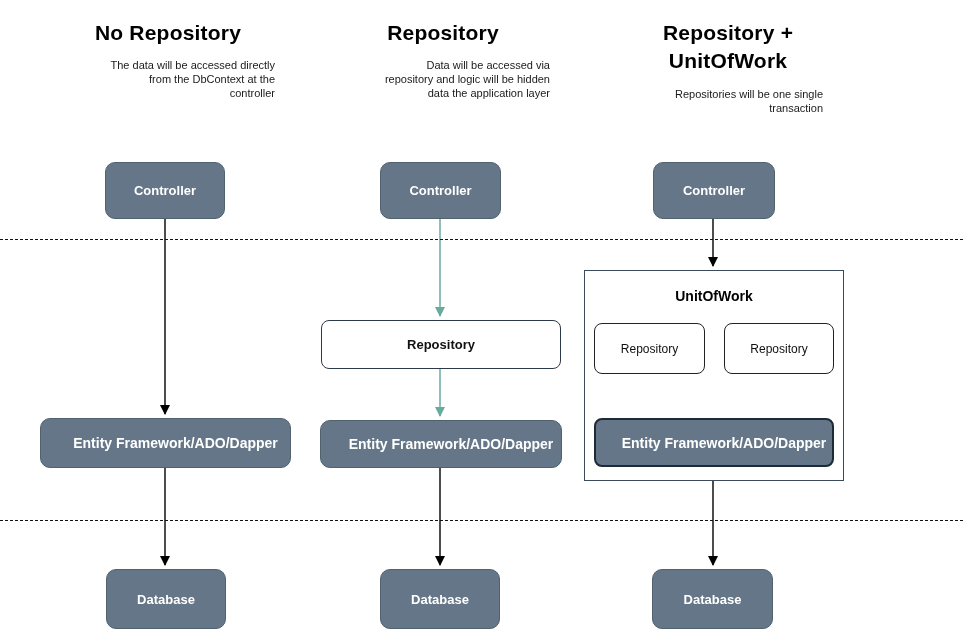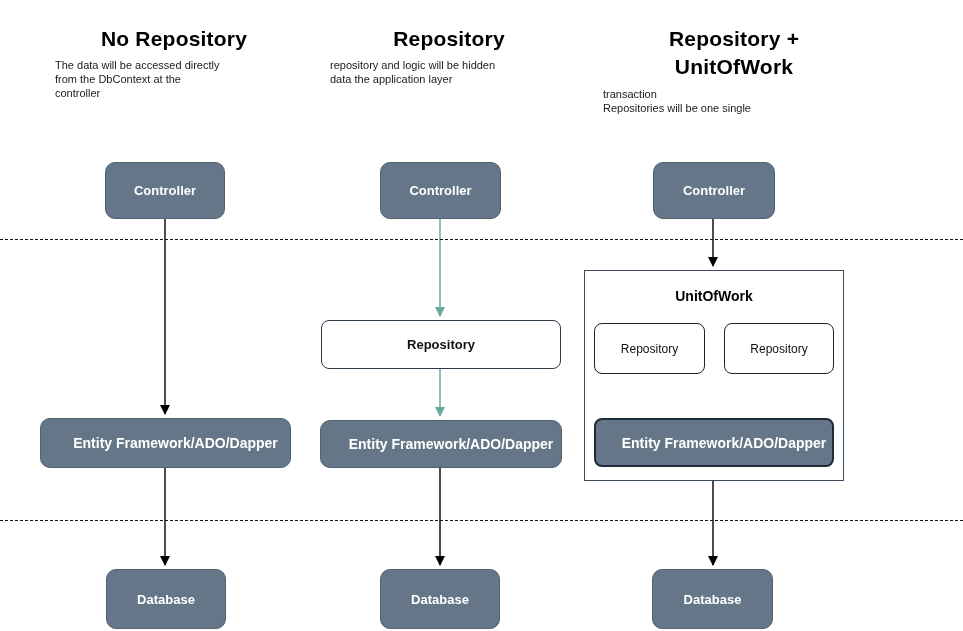--- a/index.html
+++ b/index.html
@@ -17,28 +17,28 @@
   .canvas{
     position:relative;
     width:963px;height:631px;
     background:#ffffff;
     font-family:"Liberation Sans", sans-serif;
     overflow:hidden;
   }
   .arrow-layer{position:absolute;left:0;top:0;width:963px;height:631px;pointer-events:none;}
   .dashed-line{position:absolute;left:0;width:963px;height:0;border-top:1px dashed #111;}
   .col-title{
-    position:absolute;margin:9px;
+    position:absolute;margin:3px;
     font-size:21px;font-weight:700;color:#000;
     text-align:center;line-height:28px;letter-spacing:0.2px;
   }
   .col-desc{
     position:absolute;
     font-size:11px;color:#1a1a1a;
-    text-align:left;line-height:14px;
+    text-align:right;line-height:14px;
   }
   .node{
     position:absolute;
     display:flex;align-items:center;justify-content:center;
     box-sizing:border-box;
     text-align:center;
   }
   .slate{
     background:var(--node-fill);
     border:1px solid var(--node-border);
@@ -103,35 +103,36 @@
     <div>controller</div>
   </div>
   <div class="node slate" style="left:105px;top:162px;width:120px;height:57px">Controller</div>
   <div class="node slate wide" style="left:40px;top:418px;width:251px;height:50px">Entity Framework/ADO/Dapper</div>
   <div class="node slate" style="left:106px;top:569px;width:120px;height:60px">Database</div>
 
   <h2 class="col-title" style="left:310px;top:16px;width:260px">
     <div>Repository</div>
   </h2>
   <div class="col-desc" style="left:330px;top:58px;width:220px">
+    <div>Data will be accessed via</div>
     <div>repository and logic will be hidden</div>
     <div>data the application layer</div>
   </div>
   <div class="node slate" style="left:380px;top:162px;width:121px;height:57px">Controller</div>
   <div class="node white-box" style="left:321px;top:320px;width:240px;height:49px">Repository</div>
   <div class="node slate wide" style="left:320px;top:420px;width:242px;height:48px">Entity Framework/ADO/Dapper</div>
   <div class="node slate" style="left:380px;top:569px;width:120px;height:60px">Database</div>
 
   <h2 class="col-title" style="left:595px;top:16px;width:260px">
     <div>Repository +</div>
     <div>UnitOfWork</div>
   </h2>
   <div class="col-desc" style="left:603px;top:87px;width:220px">
+    <div>Repositories will be one single</div>
     <div>transaction</div>
-    <div>Repositories will be one single</div>
   </div>
   <div class="node slate" style="left:653px;top:162px;width:122px;height:57px">Controller</div>
 
   <div class="uow-container" style="left:584px;top:270px;width:260px;height:211px"></div>
   <div class="uow-title" style="left:584px;top:288px;width:260px">UnitOfWork</div>
   <div class="node white-box plain" style="left:594px;top:323px;width:111px;height:51px">Repository</div>
   <div class="node white-box plain" style="left:724px;top:323px;width:110px;height:51px">Repository</div>
   <div class="node slate wide dark-border" style="left:594px;top:418px;width:240px;height:49px">Entity Framework/ADO/Dapper</div>
 
   <div class="node slate" style="left:652px;top:569px;width:121px;height:60px">Database</div>

